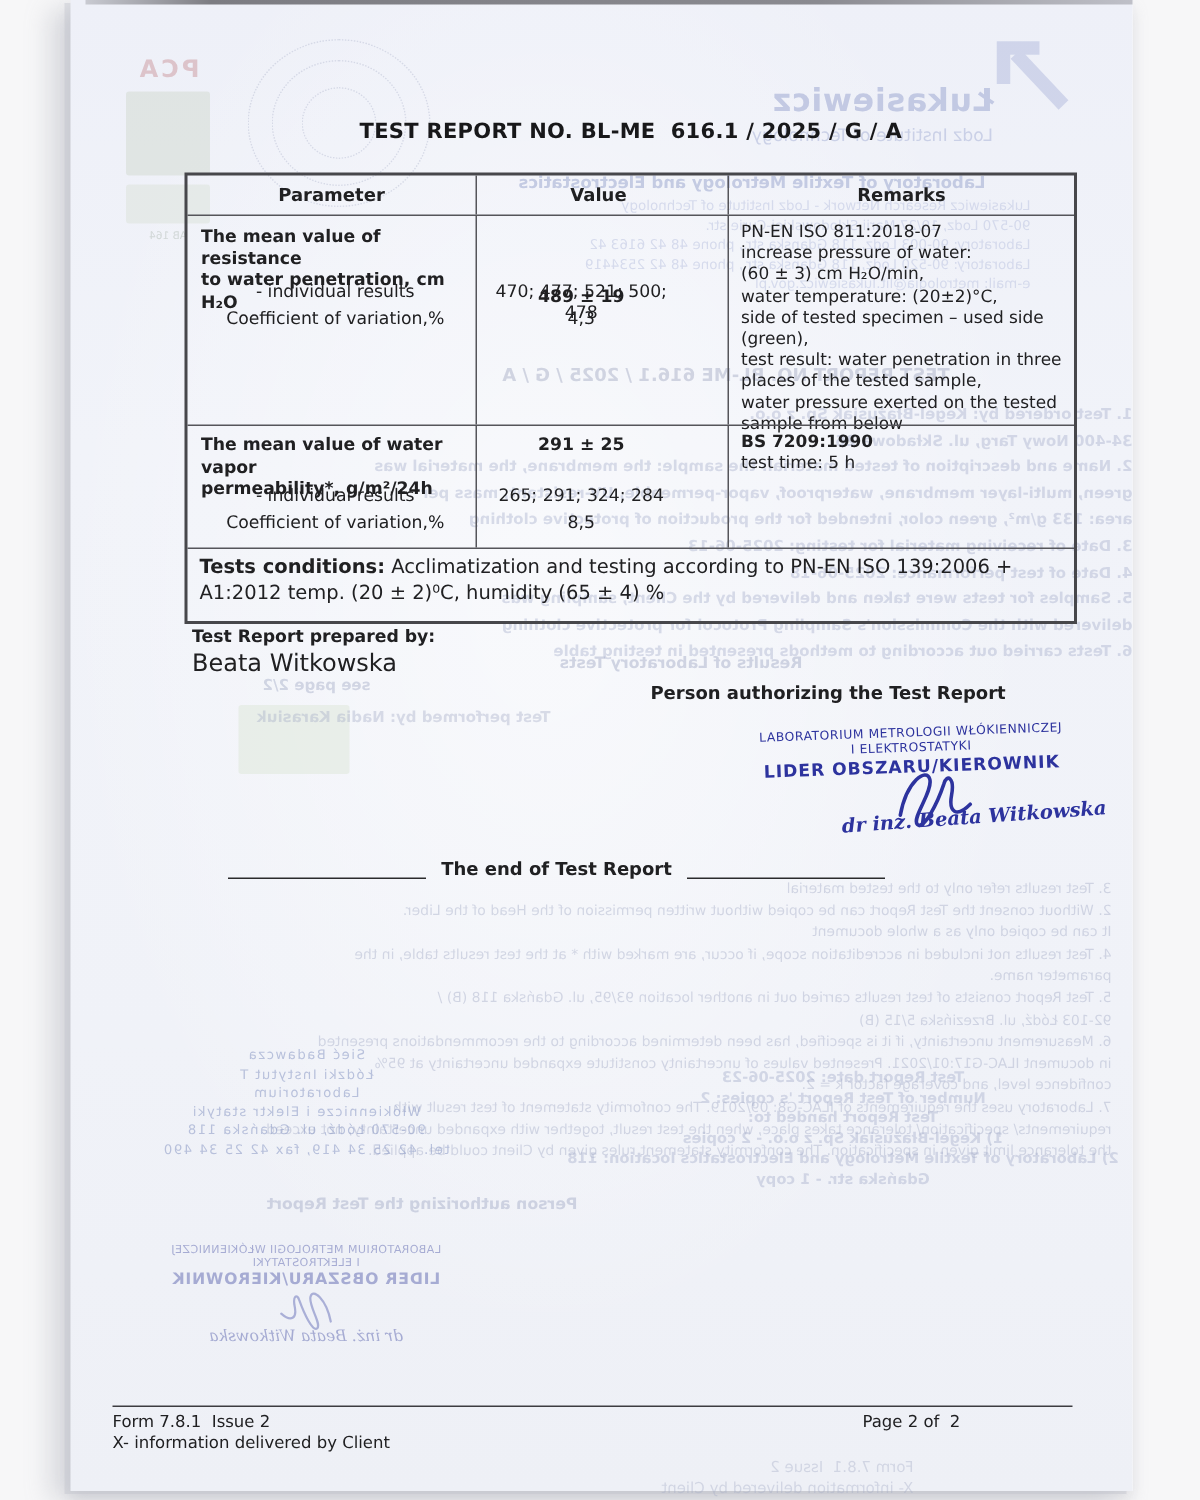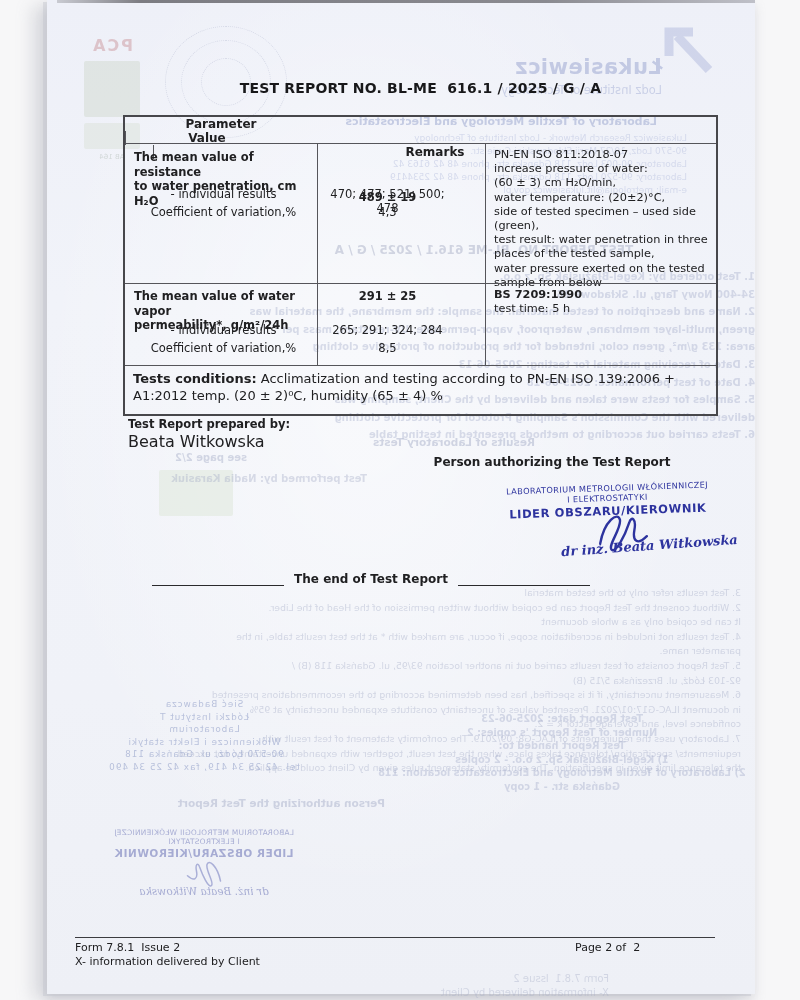--- a/index.html
+++ b/index.html
@@ -56,21 +56,21 @@
   .stamp-blue-mir .s3 { font-size:10.5px; font-weight:bold; letter-spacing:.5px; margin-top:1px; }
   .stamp-blue-mir .sig2 { margin:-2px auto -6px; }
   .stamp-blue-mir .signer2 { font-family:"DejaVu Serif", serif; font-style:italic; font-size:10.5px; }
   .footer-mir { left:252px; top:972px; width:310px; font-size:10px; line-height:13.5px; color:#a8afc8; opacity:.4; }
 
   
   .title { left:76px; top:80px; width:595px; font-size:14px; font-weight:bold; letter-spacing:.2px; text-align:center; color:#18181a; }
 
   .tbl { left:76px; top:115px; width:595px; border:2px solid #47474b; }
   .trow { position:relative; display:flex; border-top:1px solid #55555a; }
-  .trow:first-child { border-top:none;flex-direction:column; }
+  .trow:first-child { border-top:none; }
   .c1 { width:192px; } .c2 { width:140px;padding-left:23px; } .c3 { flex:1;margin-left:28px; }
   .cell { position:relative; border-left:1px solid #55555a; font-size:11.5px; }
   .cell:first-child { border-left:none; }
   .hrow { height:26px; }
   .hrow .cell { display:flex; align-items:center; justify-content:center; font-weight:bold; font-size:12px; }
   .r1 { height:140px; } .r2 { height:82px; }
   .lmain { position:absolute; left:9px; right:6px; line-height:14.5px; font-weight:bold; }
   .vmain { position:absolute; left:0; right:0; text-align:center; font-weight:bold; }
   .vline { position:absolute; left:0; right:0; text-align:center; }
   .lline { position:absolute; left:9px; right:4px;text-align:center; }

